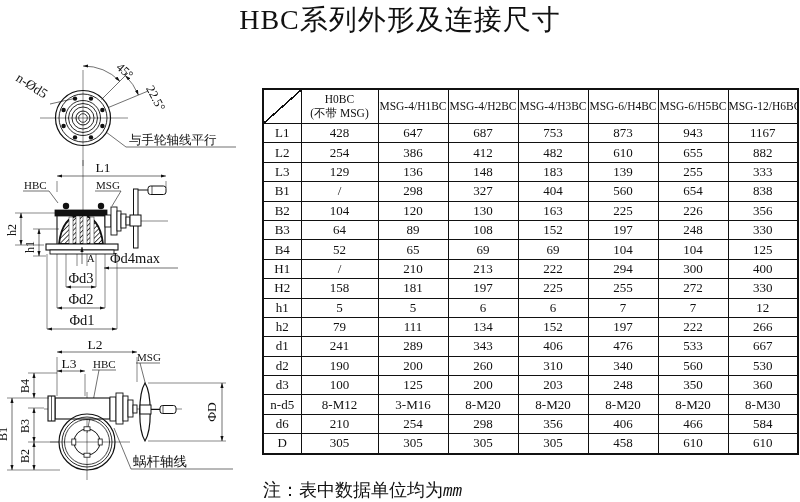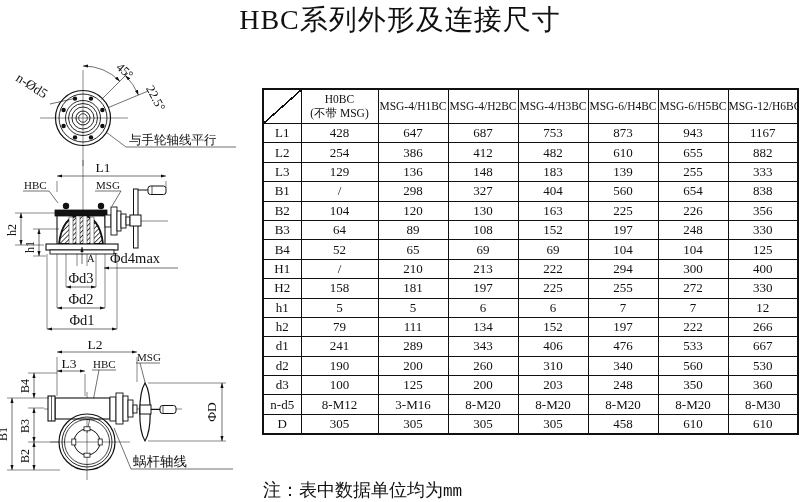--- a/index.html
+++ b/index.html
@@ -26,21 +26,21 @@
   .dim-table thead th{height:33px;font-size:11.5px;line-height:1.15;}
   .dim-table tbody th,.dim-table td{height:18.4px;}
   .corner{
     background-image:linear-gradient(to bottom right,
       transparent calc(50% - 0.8px),#111 calc(50% - 0.8px),
       #111 calc(50% + 0.8px),transparent calc(50% + 0.8px));
   }
   .note{
     position:absolute;left:263px;top:478px;font-size:18px;white-space:nowrap;
   }
-  .note .unit{font-family:"Liberation Mono","DejaVu Sans Mono",monospace;font-size:16px;}
+  .note .unit{font-family:"Liberation Mono","DejaVu Sans Mono",monospace;font-size:16px;font-style:italic;}
   svg text{font-family:"Liberation Serif","DejaVu Serif",serif;fill:#111;}
 </style>
 </head>
 <body>
 
 <div class="title">HBC系列外形及连接尺寸</div>
 
 <svg class="drawing-svg" width="262" height="502" viewBox="0 0 262 502">
   <defs>
     <marker id="ar" viewBox="0 0 10 6" refX="9.5" refY="3" markerWidth="9" markerHeight="5.5" orient="auto-start-reverse">
@@ -370,20 +370,30 @@
         <th>n-d5</th>
         <td>8-M12</td>
         <td>3-M16</td>
         <td>8-M20</td>
         <td>8-M20</td>
         <td>8-M20</td>
         <td>8-M20</td>
         <td>8-M30</td>
       </tr>
       <tr>
+        <th>d6</th>
+        <td>210</td>
+        <td>254</td>
+        <td>298</td>
+        <td>356</td>
+        <td>406</td>
+        <td>466</td>
+        <td>584</td>
+      </tr>
+      <tr>
         <th>D</th>
         <td>305</td>
         <td>305</td>
         <td>305</td>
         <td>305</td>
         <td>458</td>
         <td>610</td>
         <td>610</td>
       </tr>
     </tbody>

